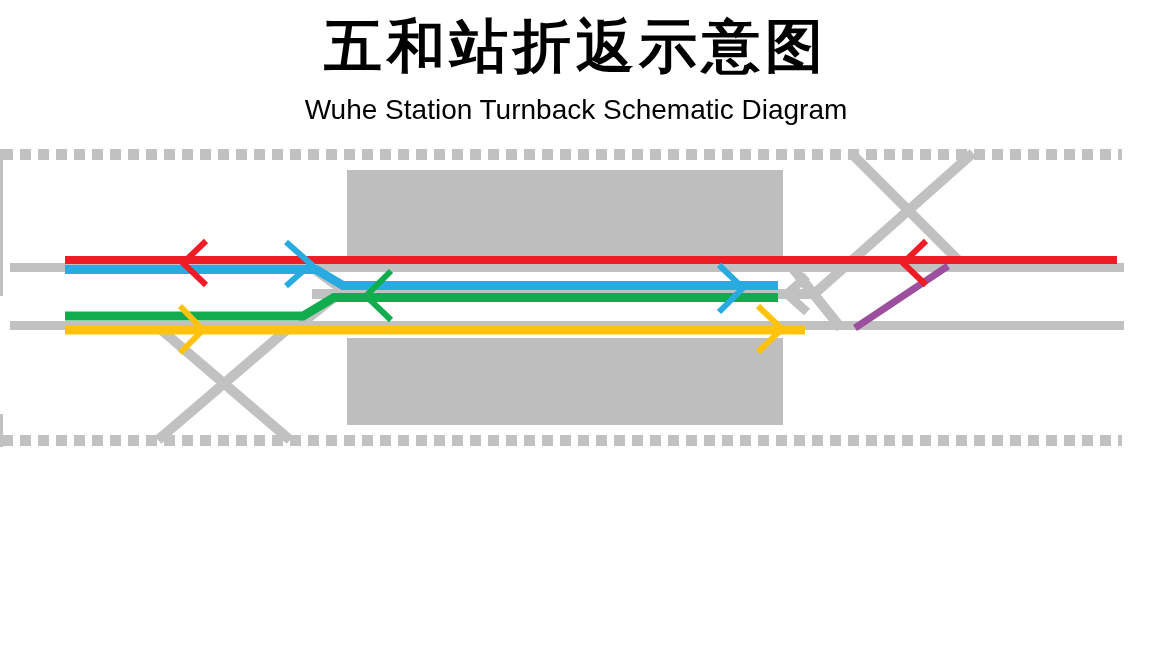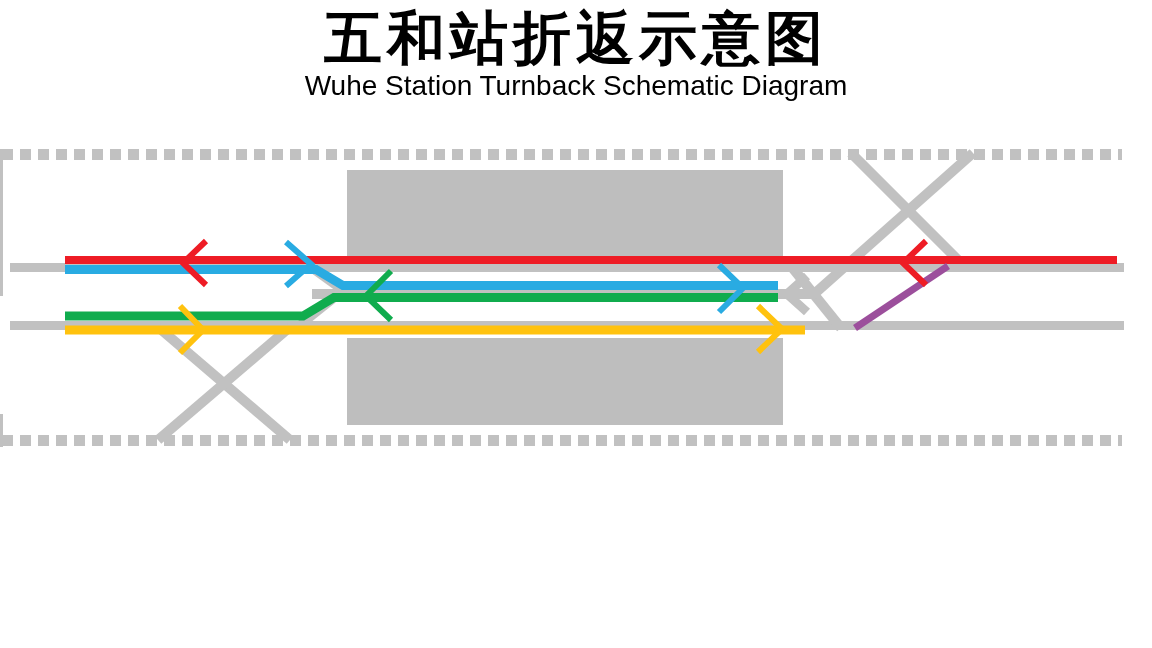--- a/index.html
+++ b/index.html
@@ -1,21 +1,21 @@
 <!DOCTYPE html>
 <html><head>
 <meta charset="utf-8">
 <style>
   html,body{margin:0;padding:0;background:#ffffff;}
   #page{position:relative;width:1152px;height:648px;background:#ffffff;overflow:hidden;
         font-family:"Liberation Sans", sans-serif;}
   #titles{position:absolute;left:0;top:0;width:1152px;text-align:center;z-index:2;}
-  #title-zh{margin:0;padding-top:6px;font-size:58px;line-height:64px;font-weight:bold;
+  #title-zh{margin:0;padding-top:14px;font-size:58px;line-height:64px;font-weight:bold;
             color:#000000;letter-spacing:5px;font-family:"Liberation Sans", sans-serif;}
-  #title-en{margin:0;font-size:28px;line-height:32px;font-weight:normal;color:#000000;
+  #title-en{margin:16px;font-size:28px;line-height:32px;font-weight:normal;color:#000000;
             font-family:"Liberation Sans", sans-serif;}
   #diagram-svg{position:absolute;left:0;top:0;z-index:1;}
 </style>
 </head>
 <body>
 
 <div id="page">
   <div id="titles">
     <h1 id="title-zh">五和站折返示意图</h1>
     <div id="title-en">Wuhe Station Turnback Schematic Diagram</div>

